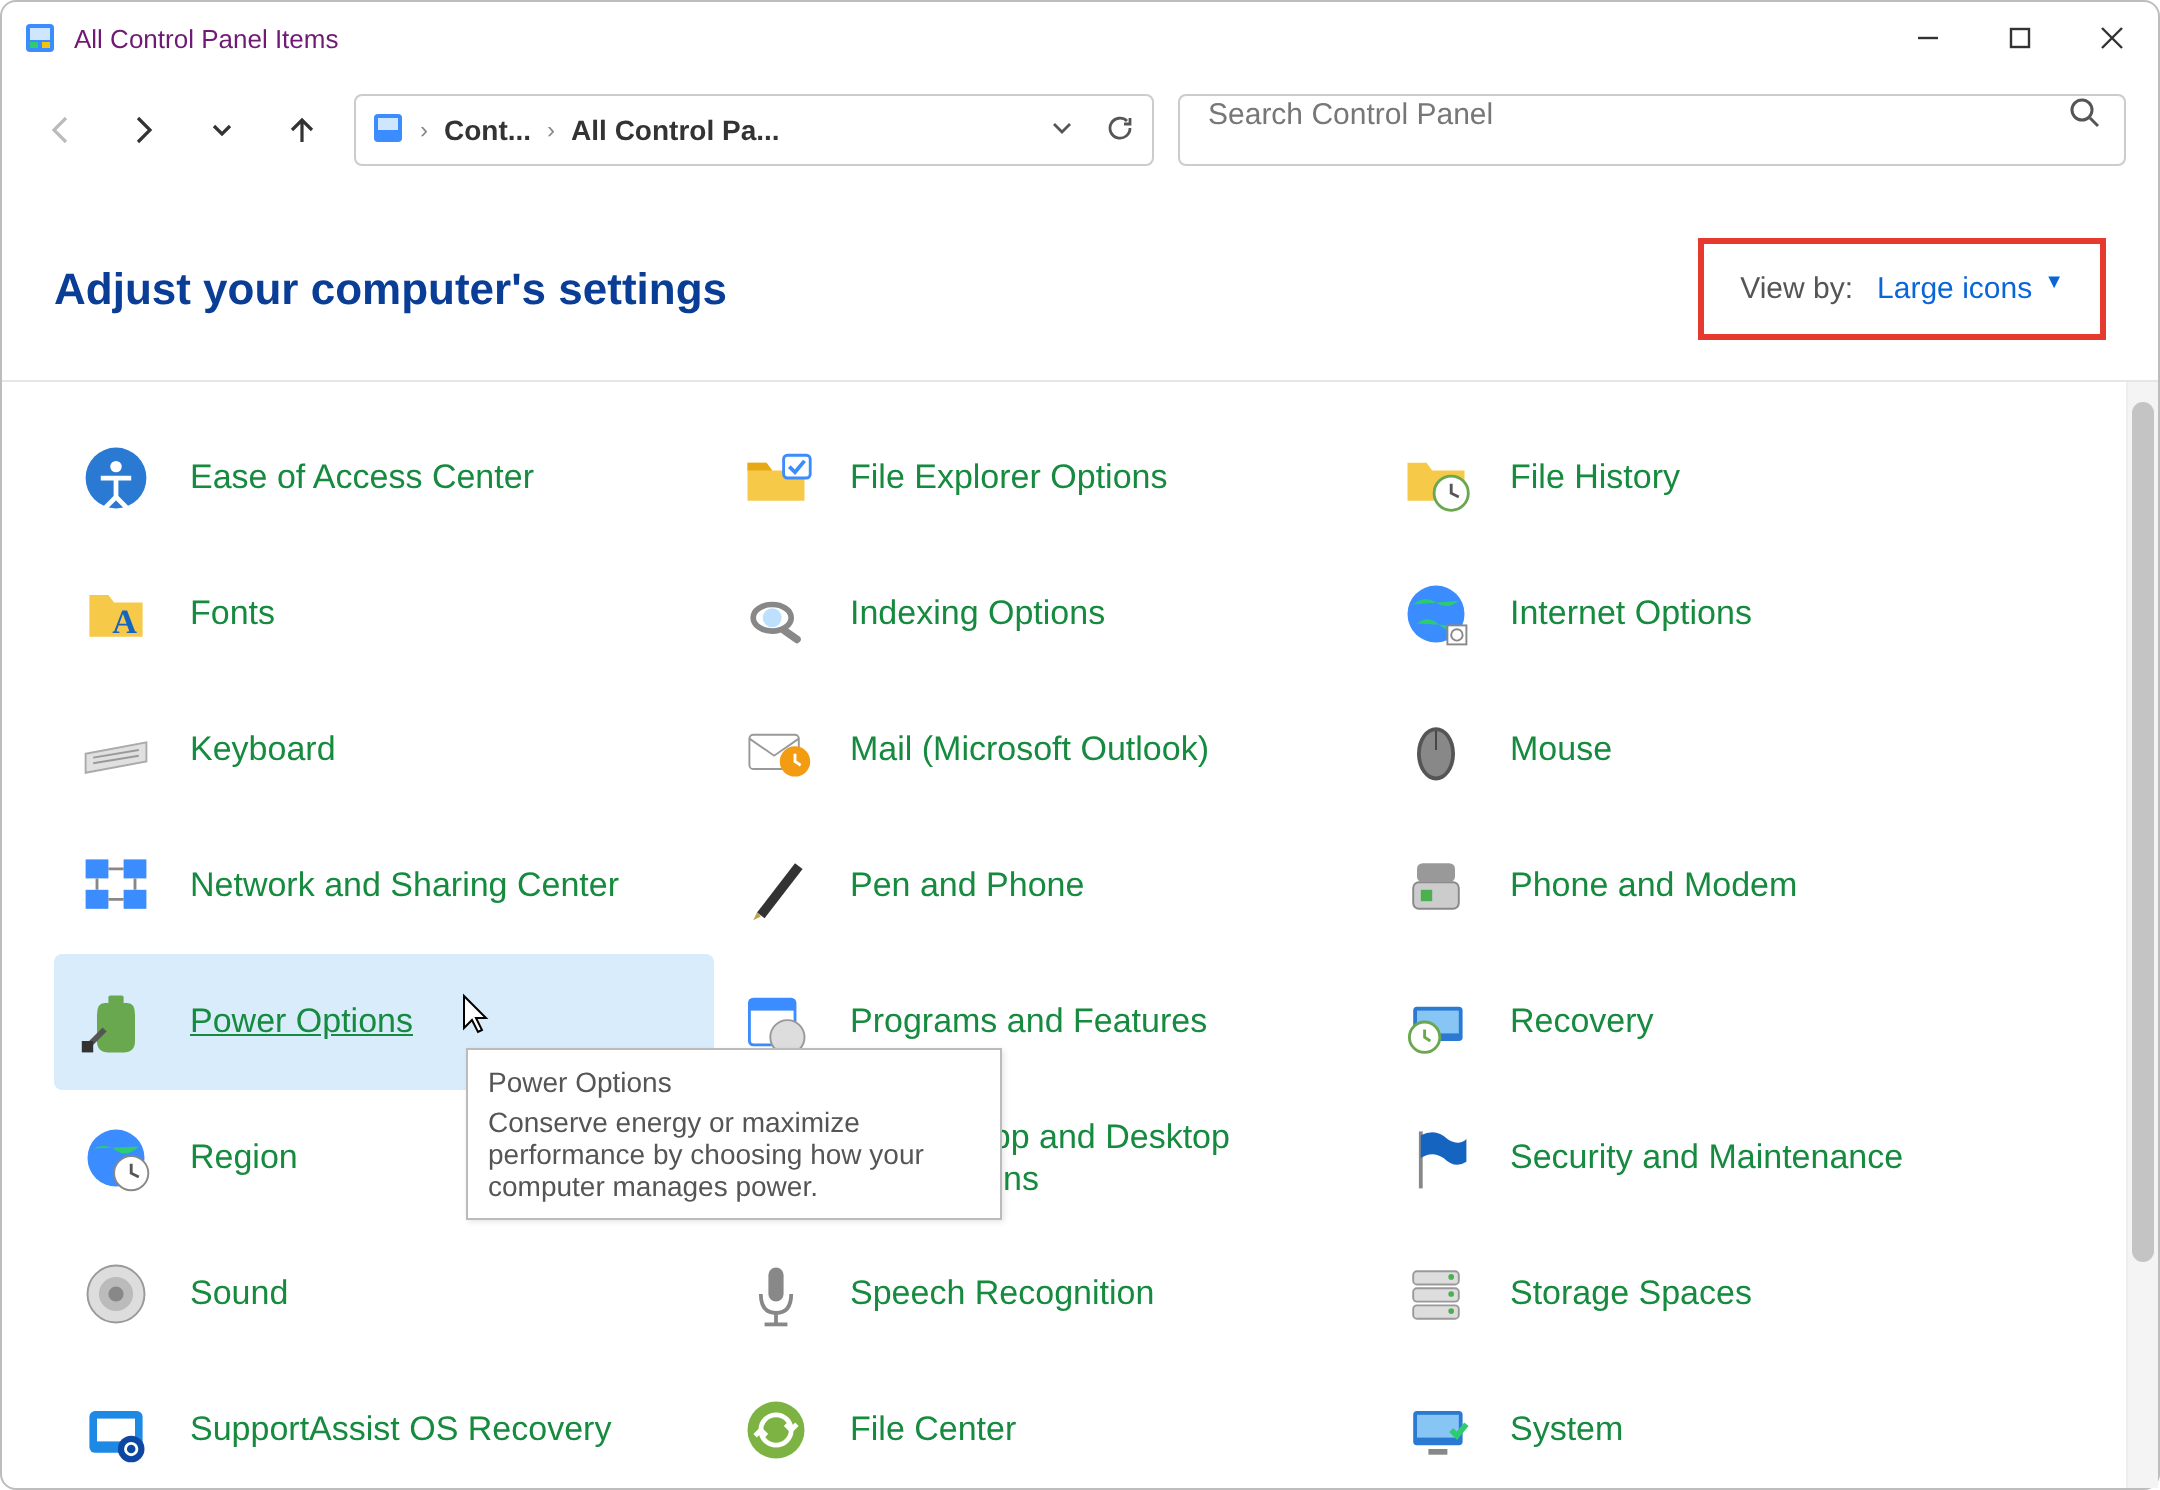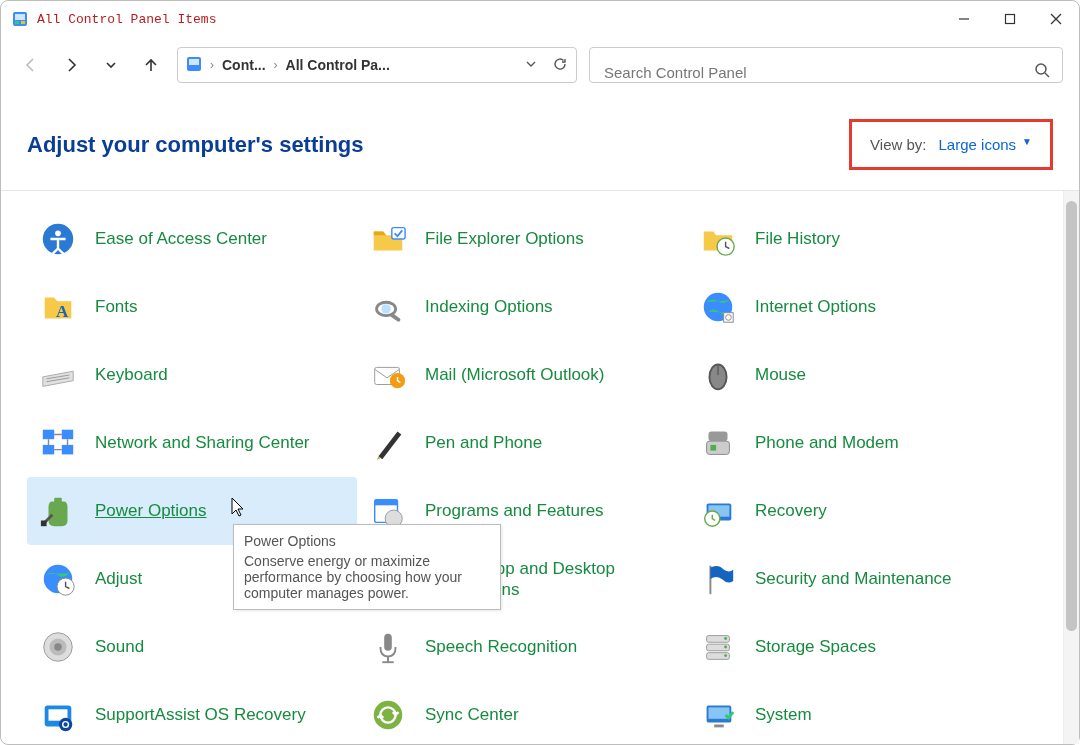--- a/index.html
+++ b/index.html
@@ -22,21 +22,21 @@
     flex-direction: column;
     position: relative;
   }
   .titlebar {
     height: 36px;
     display: flex;
     align-items: center;
     padding: 0 0 0 10px;
   }
   .titlebar .icon { width: 18px; height: 18px; margin-right: 8px; display:flex; align-items:center; justify-content:center;}
-  .titlebar .title { font-size: 13px; flex: 1; color:#b91c1c;font-family:Liberation Mono, monospace; }
+  .titlebar .title { font-size: 13px; flex: 1; color:#701a75; }
   .winbtns { display: flex; }
   .winbtn { width: 46px; height: 32px; display:flex; align-items:center; justify-content:center; }
   .winbtn svg { stroke: #333; }
   .toolbar {
     height: 56px;
     display: flex;
     align-items: center;
     padding: 0 16px;
     gap: 12px;
   }
@@ -56,21 +56,21 @@
   }
   .addrbar .chev { color:#888; font-size:12px; padding:0 2px;}
   .addrbar .seg { white-space:nowrap; overflow:hidden; text-overflow:ellipsis;font-weight:bold; }
   .addrend { margin-left:auto; display:flex; align-items:center; gap:14px;}
   .searchbox {
     flex: 1;
     height: 36px;
     border: 1px solid #ccc;
     border-radius: 4px;
     display:flex;
-    align-items:flex-end;
+    align-items:flex-start;
     padding: 0 12px;
   }
   .searchbox input {
     flex:1; border:none; outline:none; font-size:15px; color:#333;
   }
   .searchbox input::placeholder { color:#777; }
   .header {
     padding: 26px 26px 20px 26px;
     display:flex;
     align-items:center;
@@ -433,21 +433,21 @@
           </div>
           <div class="item">
             <div class="iconbox">
               <svg class="svgicon" width="38" height="38" viewBox="0 0 40 40">
                 <circle cx="20" cy="20" r="15" fill="#3b8cff"></circle>
                 <path d="M8 15 Q15 12 20 16 Q26 20 32 14" fill="#2ecc71"></path>
                 <circle cx="28" cy="28" r="9" fill="#fff" stroke="#888"></circle>
                 <path d="M28 23 V28 L32 30" stroke="#555" stroke-width="1.5" fill="none"></path>
               </svg>
             </div>
-            <div class="label">Adjust</div>
+            <div class="label">Region</div>
           </div>
           <div class="item">
             <div class="iconbox">
               <svg class="svgicon" width="38" height="38" viewBox="0 0 40 40">
                 <rect x="8" y="10" width="24" height="16" rx="2" fill="#2a7ad4"></rect>
                 <rect x="10" y="12" width="20" height="10" fill="#87c5f5"></rect>
                 <circle cx="28" cy="28" r="8" fill="#2ecc71"></circle>
                 <path d="M25 28 L27 30 L31 25" stroke="#fff" stroke-width="2" fill="none"></path>
               </svg>
             </div>
@@ -508,21 +508,21 @@
             <div class="label">SupportAssist OS Recovery</div>
           </div>
           <div class="item">
             <div class="iconbox">
               <svg class="svgicon" width="38" height="38" viewBox="0 0 40 40">
                 <circle cx="20" cy="20" r="15" fill="#7cb342"></circle>
                 <path d="M12 20 A8 8 0 0 1 28 20 M28 20 L25 17 M28 20 L31 17" stroke="#fff" stroke-width="2.5" fill="none"></path>
                 <path d="M28 20 A8 8 0 0 1 12 20 M12 20 L15 23 M12 20 L9 23" stroke="#fff" stroke-width="2.5" fill="none"></path>
               </svg>
             </div>
-            <div class="label">Sync Center</div>
+            <div class="label">File Center</div>
           </div>
           <div class="item">
             <div class="iconbox">
               <svg class="svgicon" width="38" height="38" viewBox="0 0 40 40">
                 <rect x="8" y="10" width="26" height="18" rx="2" fill="#2a7ad4"></rect>
                 <rect x="10" y="12" width="22" height="12" fill="#87c5f5"></rect>
                 <rect x="16" y="30" width="10" height="3" fill="#888"></rect>
                 <path d="M28 20 L31 23 L36 17" stroke="#2ecc71" stroke-width="3" fill="none"></path>
               </svg>
             </div>

